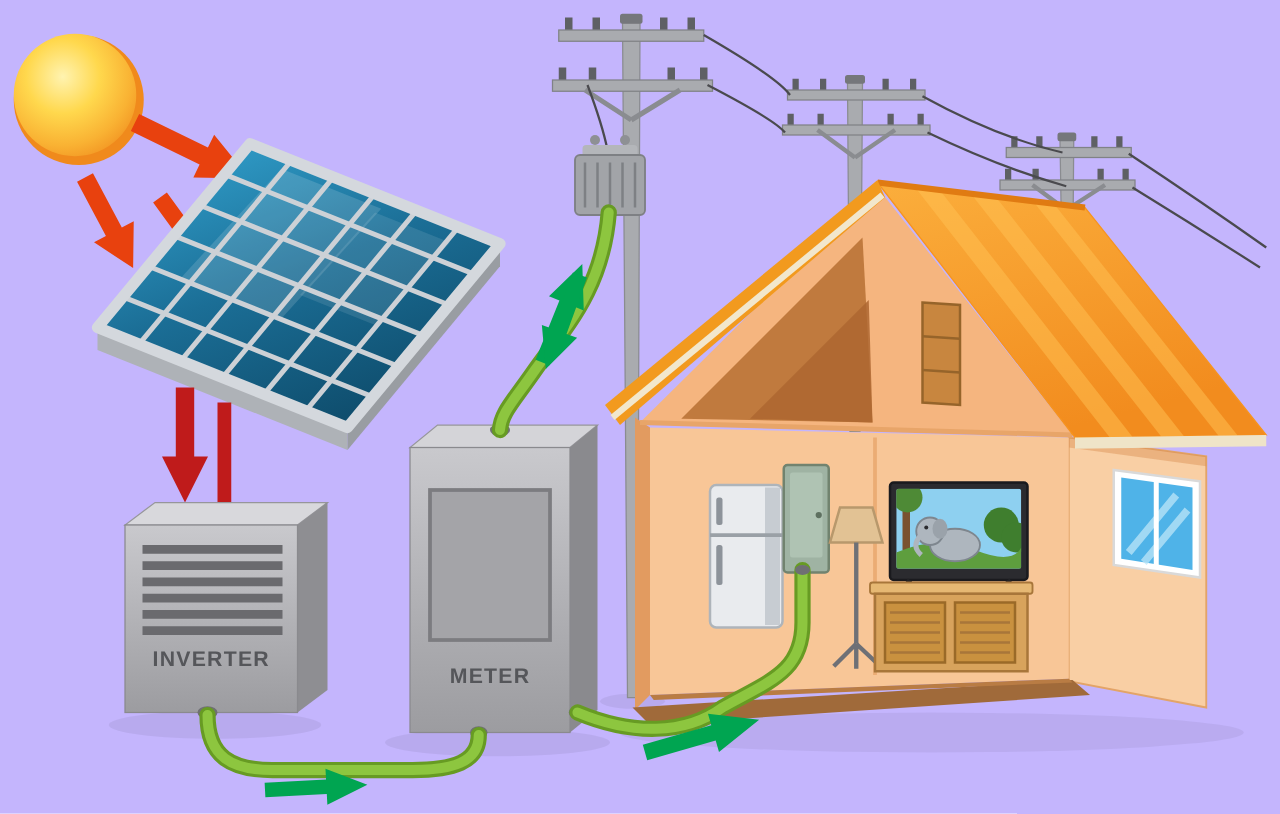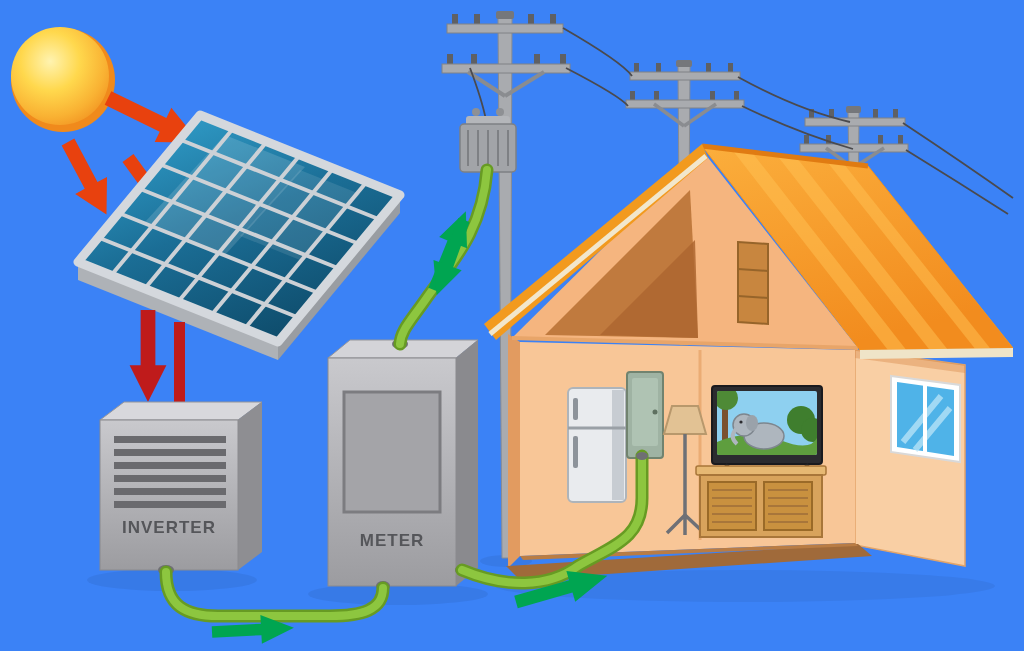--- a/index.html
+++ b/index.html
@@ -1,16 +1,16 @@
 <!DOCTYPE html>
 <html><head>
 <meta charset="utf-8">
 <style>
   html,body{margin:0;padding:0;background:#ffffff;}
-  .stage{position:relative;width:1024px;height:651px;background:#3b82f6;overflow:hidden;
+  .stage{position:relative;width:1024px;height:651px;background:#c4b5fd;overflow:hidden;
          font-family:"Liberation Sans",sans-serif;}
   svg{display:block;}
   text{font-family:"Liberation Sans",sans-serif;font-weight:bold;letter-spacing:1px;}
 </style>
 </head>
 <body>
 
 <div class="stage">
 <svg width="1024" height="651" viewBox="0 0 1024 651">
   <defs>

